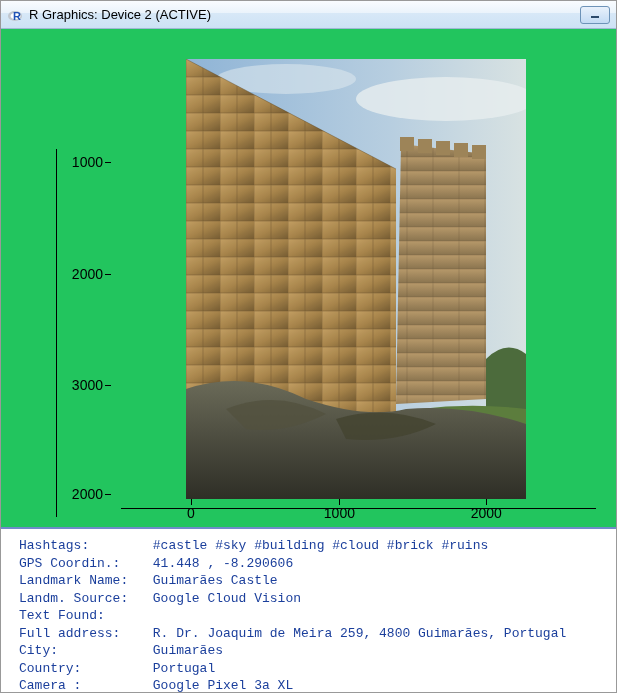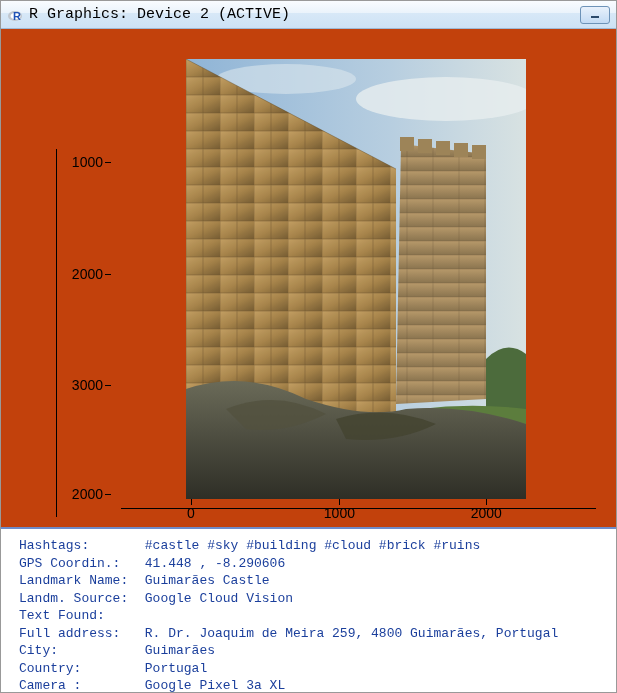--- a/index.html
+++ b/index.html
@@ -22,23 +22,22 @@
     padding: 0 6px;
     position: relative;
   }
   .titlebar .icon {
     width: 16px; height: 16px;
     margin-right: 6px;
     display: flex; align-items: center; justify-content: center;
   }
   .titlebar .title {
     color: #000;
-    font-size: 15px;
+    font-size: 13px;
     flex: 1;
-    font-family: Liberation Mono, monospace;
   }
   .win-controls {
     display: flex;
     gap: 2px;
   }
   .win-btn {
     width: 30px; height: 18px;
     border: 1px solid #6d93b8;
     border-radius: 3px;
     display: flex; align-items: center; justify-content: center;
@@ -46,21 +45,21 @@
     cursor: pointer;
   }
   .win-btn.min {
     background: linear-gradient(to bottom, #e8f1fb, #c3dbf4);
     color: #2b4a6b;
   }
   .plot-area {
     position: relative;
     width: 100%;
     height: 500px;
-    background: #c2410c;
+    background: #22c55e;
     border-bottom: 2px solid #6f8bc9;
   }
   .plot-inner {
     position: absolute;
     left: 55px;
     top: 30px;
     width: 540px;
     height: 460px;
   }
   .y-axis {
@@ -122,21 +121,21 @@
   .console {
     padding: 8px 10px 10px 18px;
     font-family: "Courier New", monospace;
     font-size: 13px;
     color: #1b3f9c;
     line-height: 1.35;
     background: #fff;
     white-space: pre;
     overflow: hidden;
   }
-  .console .row { display: flex; }
+  .console .row { display: flex; gap: 8px; }
   .console .lbl { min-width: 118px; }
 </style>
 </head>
 <body>
 
 <div class="titlebar">
   <span class="icon">
     <svg viewBox="0 0 16 16">
       <ellipse cx="8" cy="9" rx="7" ry="5" fill="#c0c7cf"></ellipse>
       <ellipse cx="8.5" cy="9" rx="5" ry="3.3" fill="#fff"></ellipse>

